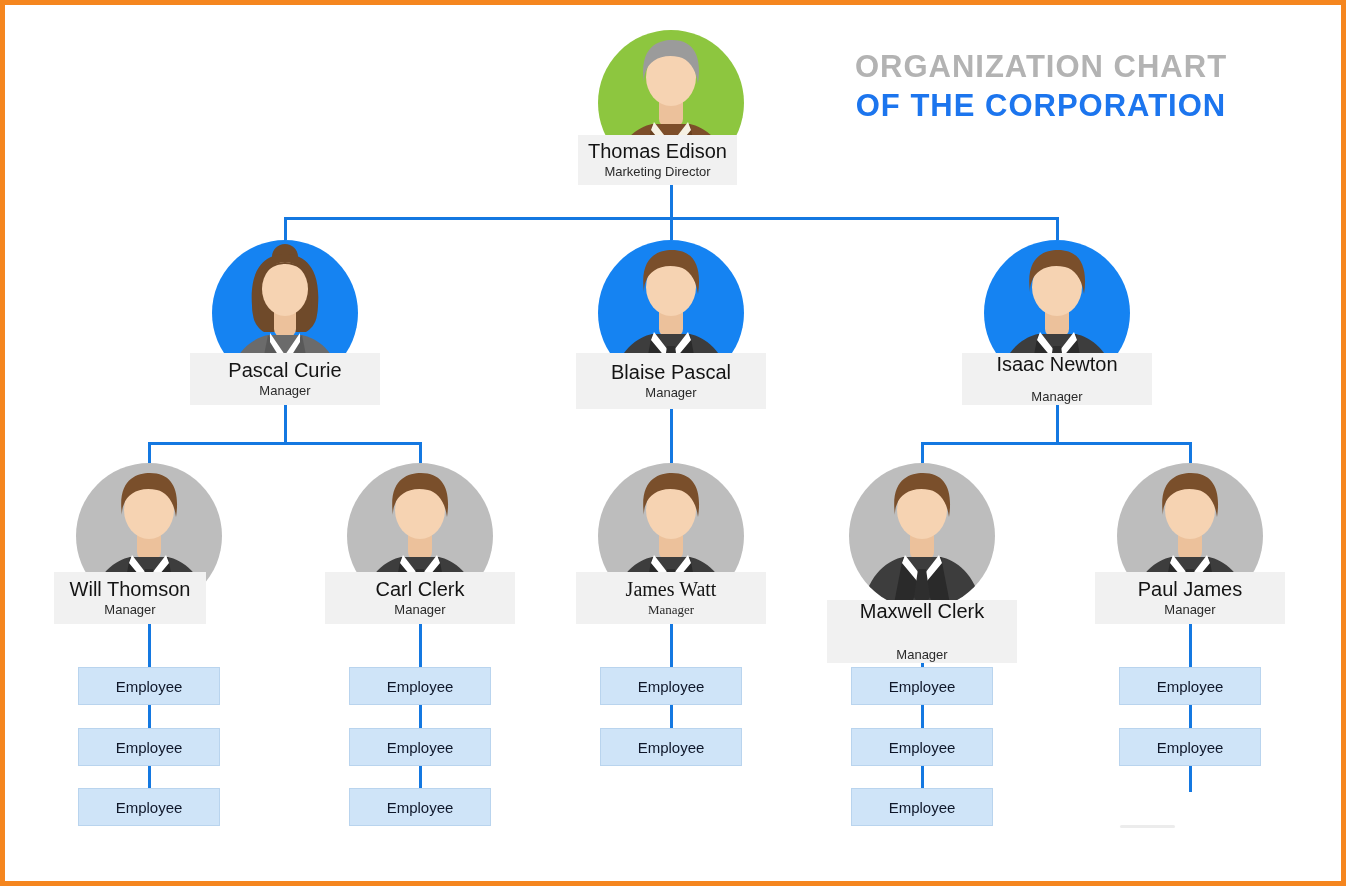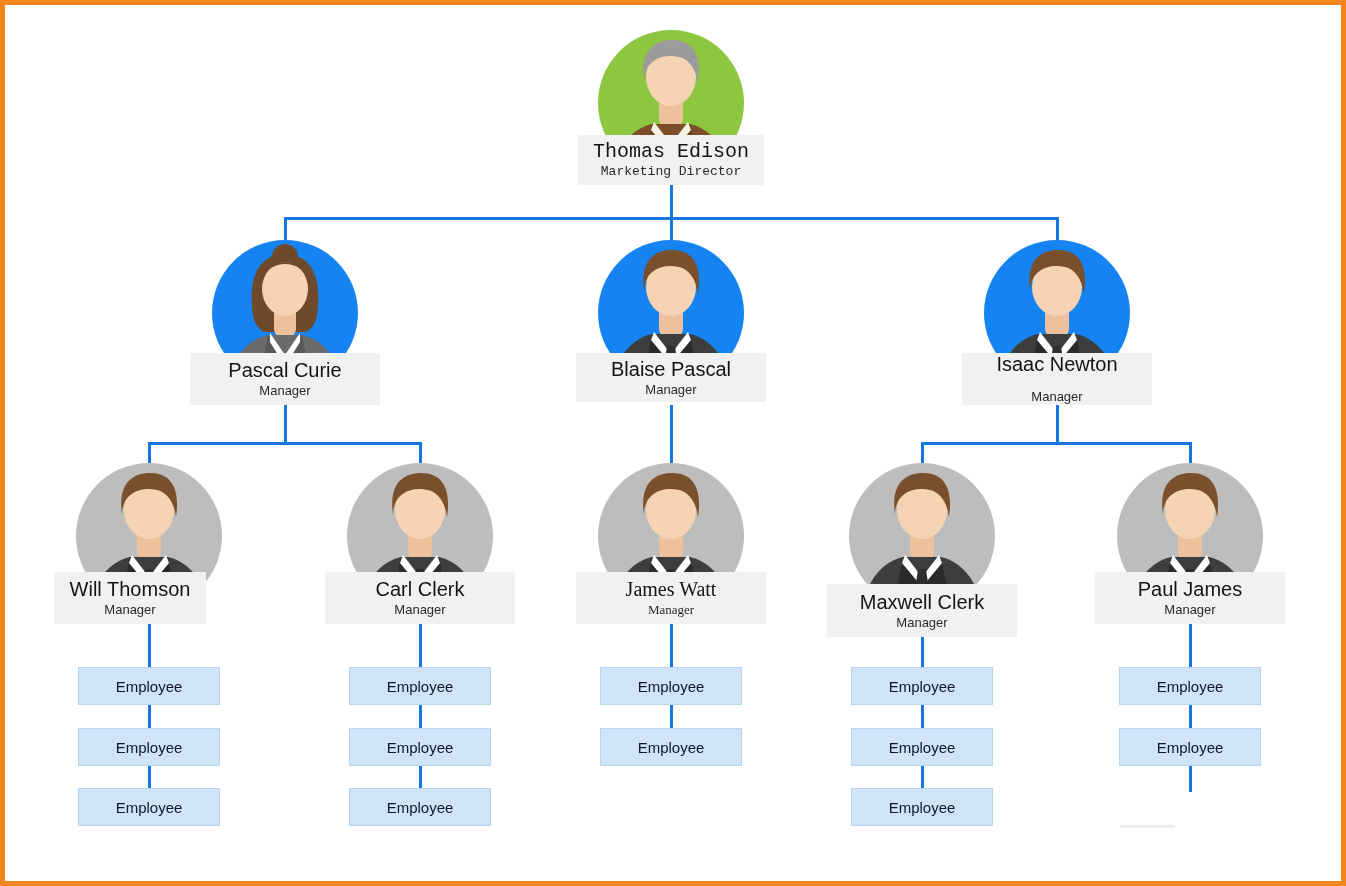--- a/index.html
+++ b/index.html
@@ -36,20 +36,24 @@
     position:absolute;left:1120px;top:825px;width:55px;height:3px;
     background:#dcdcdc;opacity:.55;border-radius:2px;
   }
 </style>
 </head>
 <body>
 
 <div class="frame">
   <div class="chart">
 
+    <div class="title-block">
+      <div class="title-line1">ORGANIZATION CHART</div>
+      <div class="title-line2">OF THE CORPORATION</div>
+    </div>
 
     <div id="connectors">
         <div class="conn" style="left: 669.5px; top: 185px; width: 3px; height: 55px;"></div>
         <div class="conn" style="left: 283.5px; top: 218px; width: 3px; height: 22px;"></div>
         <div class="conn" style="left: 1055.5px; top: 218px; width: 3px; height: 22px;"></div>
         <div class="conn" style="left: 283.5px; top: 405px; width: 3px; height: 38px;"></div>
         <div class="conn" style="left: 1055.5px; top: 405px; width: 3px; height: 38px;"></div>
         <div class="conn" style="left: 669.5px; top: 405px; width: 3px; height: 58px;"></div>
         <div class="conn" style="left: 147.5px; top: 443px; width: 3px; height: 20px;"></div>
         <div class="conn" style="left: 418.5px; top: 443px; width: 3px; height: 20px;"></div>
@@ -88,21 +92,21 @@
                 <path d="M12,150 C18,110 40,97 54,94 L92,94 C106,97 128,110 134,150 Z" fill="#7d4e2a"></path>
                 <path d="M54,94 L73,116 L60,146 L44,146 Z" fill="#69401f"></path>
                 <path d="M92,94 L73,116 L86,146 L102,146 Z" fill="#69401f"></path>
                 <path d="M56,92 L73,114 L90,92 L93,100 L73,124 L53,100 Z" fill="#f6f1e3"></path>
                 <path d="M69,106 L77,106 L81,134 L73,147 L65,134 Z" fill="#46290f"></path>
                 <ellipse cx="73" cy="47" rx="25" ry="29" fill="#f6d3b2"></ellipse>
                 <path d="M46,52 C41,17 60,10 74,10 C97,10 104,28 100,54 C98,38 90,29 81,27 C64,23 51,31 48,41 C46,45 46,49 46,52 Z" fill="#9b9b9b"></path>
               </g>
             </svg>
           </div>
-          <div class="plabel" style="left: 578px; top: 135px; width: 186px; height: 50px; font-family: Liberation Mono, monospace;">
+          <div class="plabel" style="left: 578px; top: 135px; width: 159px; height: 50px;">
             <div class="pname">Thomas Edison</div>
             <div class="prole">Marketing Director</div>
           </div>
         </div>
         <div>
           <div class="avatar" style="left: 212px; top: 240px;">
             <svg width="146" height="146" viewBox="0 0 146 146">
               <defs>
                 <clipPath id="clip1">
                   <circle cx="73" cy="73" r="73"></circle>
@@ -143,21 +147,21 @@
                 <path d="M12,150 C18,110 40,97 54,94 L92,94 C106,97 128,110 134,150 Z" fill="#3d3d3d"></path>
                 <path d="M54,94 L73,116 L60,146 L44,146 Z" fill="#2a2a2a"></path>
                 <path d="M92,94 L73,116 L86,146 L102,146 Z" fill="#2a2a2a"></path>
                 <path d="M56,92 L73,114 L90,92 L93,100 L73,124 L53,100 Z" fill="#ffffff"></path>
                 <path d="M69,106 L77,106 L81,134 L73,147 L65,134 Z" fill="#2e2e2e"></path>
                 <ellipse cx="73" cy="47" rx="25" ry="29" fill="#f6d3b2"></ellipse>
                 <path d="M46,52 C41,17 60,10 74,10 C97,10 104,28 100,54 C98,38 90,29 81,27 C64,23 51,31 48,41 C46,45 46,49 46,52 Z" fill="#7a4f2b"></path>
               </g>
             </svg>
           </div>
-          <div class="plabel" style="left: 576px; top: 353px; width: 190px; height: 49px;">
+          <div class="plabel" style="left: 576px; top: 353px; width: 190px; height: 56px;">
             <div class="pname">Blaise Pascal</div>
             <div class="prole">Manager</div>
           </div>
         </div>
         <div>
           <div class="avatar" style="left: 984px; top: 240px;">
             <svg width="146" height="146" viewBox="0 0 146 146">
               <defs>
                 <clipPath id="clip3">
                   <circle cx="73" cy="73" r="73"></circle>
@@ -273,21 +277,21 @@
                 <path d="M12,150 C18,110 40,97 54,94 L92,94 C106,97 128,110 134,150 Z" fill="#3d3d3d"></path>
                 <path d="M54,94 L73,116 L60,146 L44,146 Z" fill="#2a2a2a"></path>
                 <path d="M92,94 L73,116 L86,146 L102,146 Z" fill="#2a2a2a"></path>
                 <path d="M56,92 L73,114 L90,92 L93,100 L73,124 L53,100 Z" fill="#ffffff"></path>
                 <path d="M69,106 L77,106 L81,134 L73,147 L65,134 Z" fill="#2e2e2e"></path>
                 <ellipse cx="73" cy="47" rx="25" ry="29" fill="#f6d3b2"></ellipse>
                 <path d="M46,52 C41,17 60,10 74,10 C97,10 104,28 100,54 C98,38 90,29 81,27 C64,23 51,31 48,41 C46,45 46,49 46,52 Z" fill="#7a4f2b"></path>
               </g>
             </svg>
           </div>
-          <div class="plabel" style="left: 827px; top: 584px; width: 190px; height: 53px;">
+          <div class="plabel" style="left: 827px; top: 600px; width: 190px; height: 63px; justify-content: space-between;">
             <div class="pname">Maxwell Clerk</div>
             <div class="prole">Manager</div>
           </div>
         </div>
         <div>
           <div class="avatar" style="left: 1117px; top: 463px;">
             <svg width="146" height="146" viewBox="0 0 146 146">
               <defs>
                 <clipPath id="clip8">
                   <circle cx="73" cy="73" r="73"></circle>

